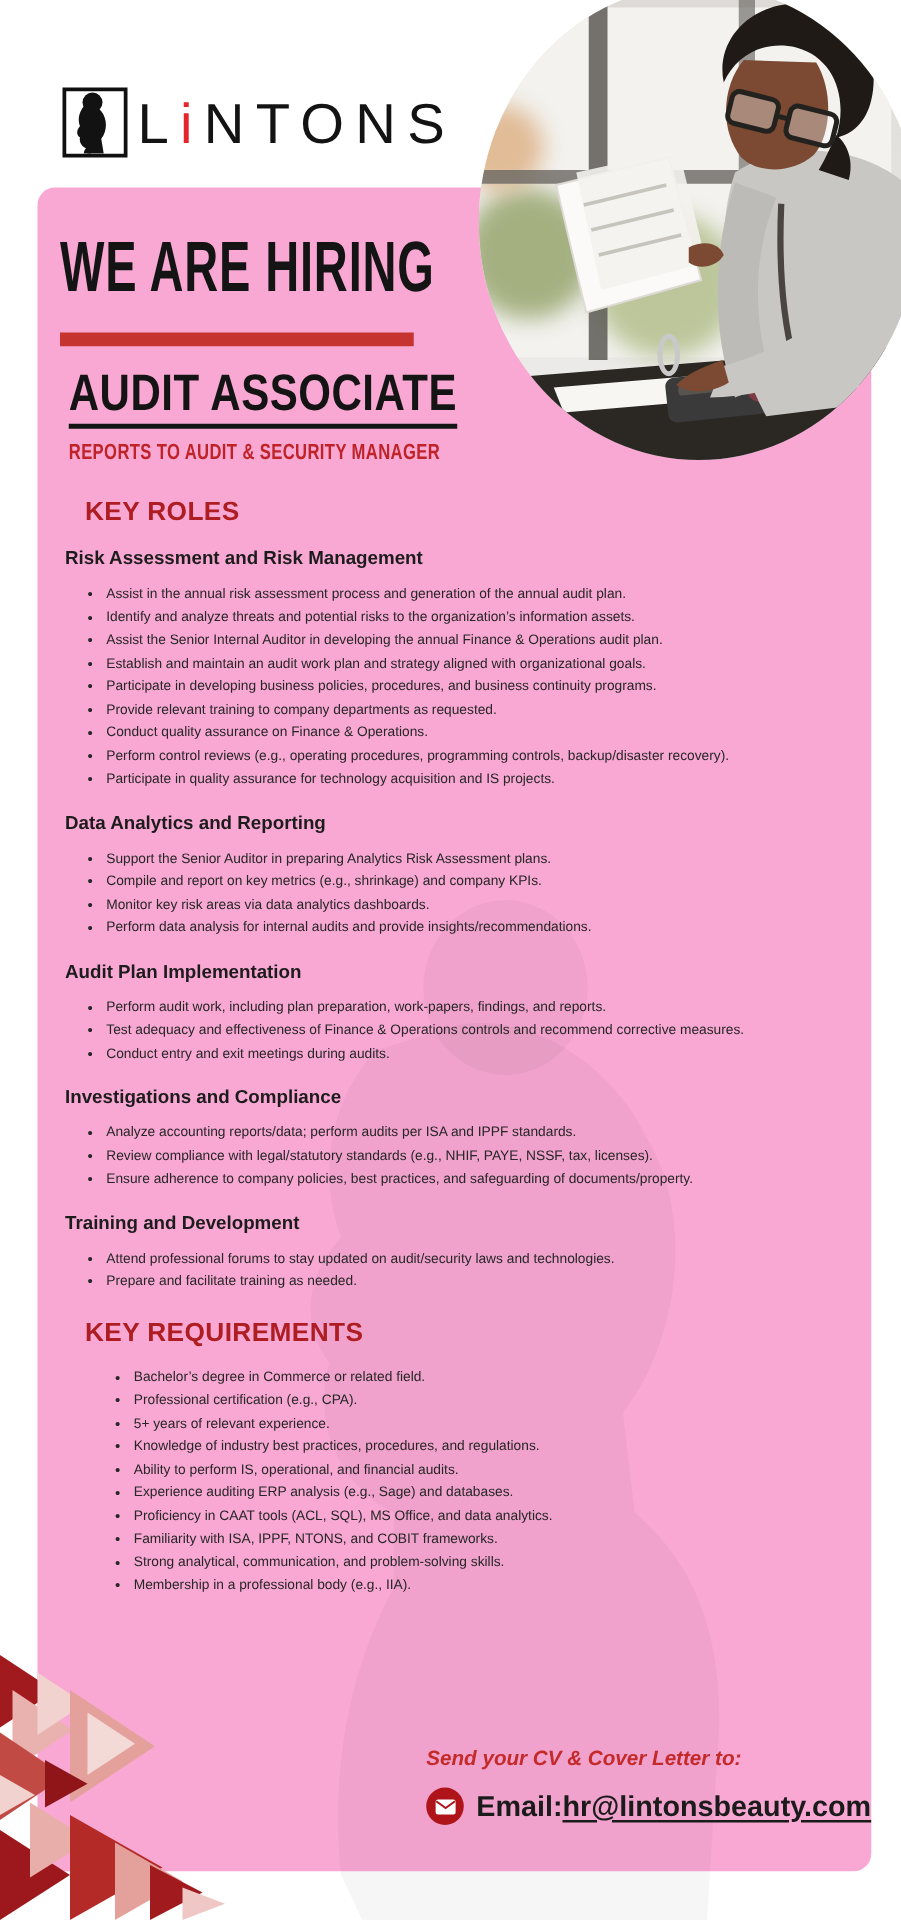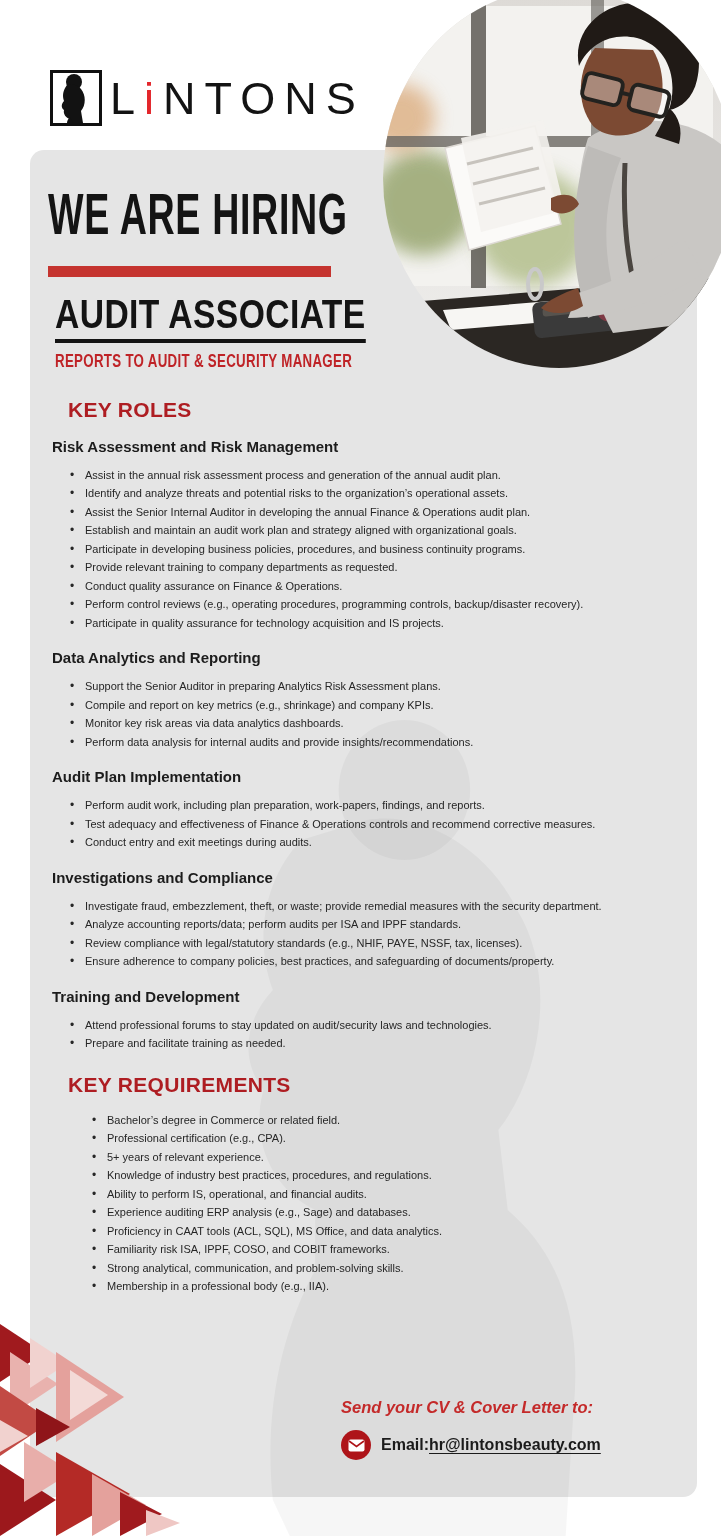--- a/index.html
+++ b/index.html
@@ -27,21 +27,21 @@
   
   .hero-photo {
     position:absolute; top:-12px; right:-14px; width:352px; height:380px;
     border-radius:50%; overflow:hidden; z-index:4;
   }
   .hero-photo svg { display:block; width:100%; height:100%; }
 
   
   .card {
     position:absolute; left:30px; top:150px; width:667px; height:1347px;
-    background:#e5e5e5; border-radius:14px; z-index:1;
+    background:#f9a8d4; border-radius:14px; z-index:1;
   }
 
   .watermark {
     position:absolute; left:130px; top:560px; width:470px; height:850px;
     z-index:0; pointer-events:none;
   }
 
   .card-inner { position:relative; z-index:1; }
 
   .hiring-title {
@@ -90,21 +90,21 @@
   
   .footer {
     position:absolute; right:46px; top:1248px; width:310px; z-index:2;
   }
   .footer-cta { font-size:16.5px; font-weight:700; color:#c42a2a;font-style:italic; }
   .email-row { display:flex; align-items:center; margin-top:13px; }
   .email-badge {
     width:30px; height:30px; border-radius:50%; background:#ae1419;
     display:flex; align-items:center; justify-content:center; flex:0 0 30px;
   }
-  .email-text { margin-left:10px; font-size:16px; font-weight:700; color:#1b1b1b;text-align:right; }
+  .email-text { margin-left:10px; font-size:23px; font-weight:700; color:#1b1b1b;text-align:right; }
   .email-link { color:#1b1b1b; text-decoration:underline; text-underline-offset:3px; }
   .deadline { margin-top:14px; font-size:17px; font-weight:700; color:#1b1b1b; }
   .deadline sup { font-size:10px; }
 
   
   .corner-deco { position:absolute; left:0; bottom:0; width:200px; height:212px; z-index:5; }
 </style>
 </head>
 <body>
 
@@ -139,21 +139,21 @@
       <h3 class="section-title">KEY ROLES</h3>
 
       <div class="groups">
 
           <div class="group">
             <div class="group-heading">Risk Assessment and Risk Management</div>
             <ul class="bullets">
 
                 <li>Assist in the annual risk assessment process and generation of the annual audit plan.</li>
 
-                <li>Identify and analyze threats and potential risks to the organization’s operational assets.</li>
+                <li>Identify and analyze threats and potential risks to the organization’s information assets.</li>
 
                 <li>Assist the Senior Internal Auditor in developing the annual Finance &amp; Operations audit plan.</li>
 
                 <li>Establish and maintain an audit work plan and strategy aligned with organizational goals.</li>
 
                 <li>Participate in developing business policies, procedures, and business continuity programs.</li>
 
                 <li>Provide relevant training to company departments as requested.</li>
 
                 <li>Conduct quality assurance on Finance &amp; Operations.</li>
@@ -188,21 +188,20 @@
                 <li>Test adequacy and effectiveness of Finance &amp; Operations controls and recommend corrective measures.</li>
 
                 <li>Conduct entry and exit meetings during audits.</li>
               </ul>
           </div>
 
           <div class="group">
             <div class="group-heading">Investigations and Compliance</div>
             <ul class="bullets">
 
-                <li>Investigate fraud, embezzlement, theft, or waste; provide remedial measures with the security department.</li>
 
                 <li>Analyze accounting reports/data; perform audits per ISA and IPPF standards.</li>
 
                 <li>Review compliance with legal/statutory standards (e.g., NHIF, PAYE, NSSF, tax, licenses).</li>
 
                 <li>Ensure adherence to company policies, best practices, and safeguarding of documents/property.</li>
               </ul>
           </div>
 
           <div class="group">
@@ -227,21 +226,21 @@
           <li>5+ years of relevant experience.</li>
 
           <li>Knowledge of industry best practices, procedures, and regulations.</li>
 
           <li>Ability to perform IS, operational, and financial audits.</li>
 
           <li>Experience auditing ERP analysis (e.g., Sage) and databases.</li>
 
           <li>Proficiency in CAAT tools (ACL, SQL), MS Office, and data analytics.</li>
 
-          <li>Familiarity risk ISA, IPPF, COSO, and COBIT frameworks.</li>
+          <li>Familiarity with ISA, IPPF, NTONS, and COBIT frameworks.</li>
 
           <li>Strong analytical, communication, and problem-solving skills.</li>
 
           <li>Membership in a professional body (e.g., IIA).</li>
         </ul>
     </div>
 
     <div class="footer">
       <div class="footer-cta">Send your CV &amp; Cover Letter to:</div>
       <div class="email-row">

